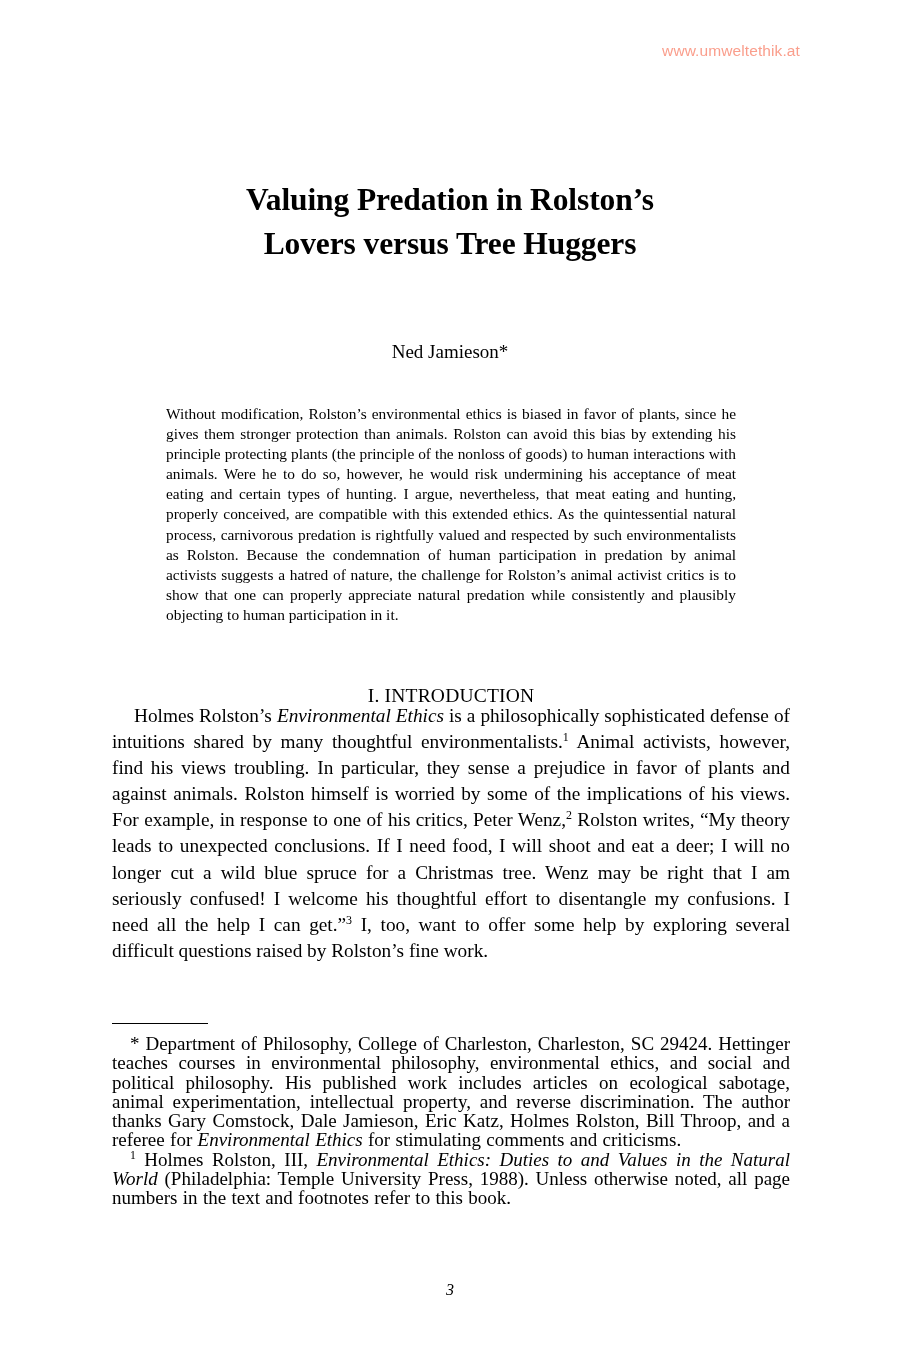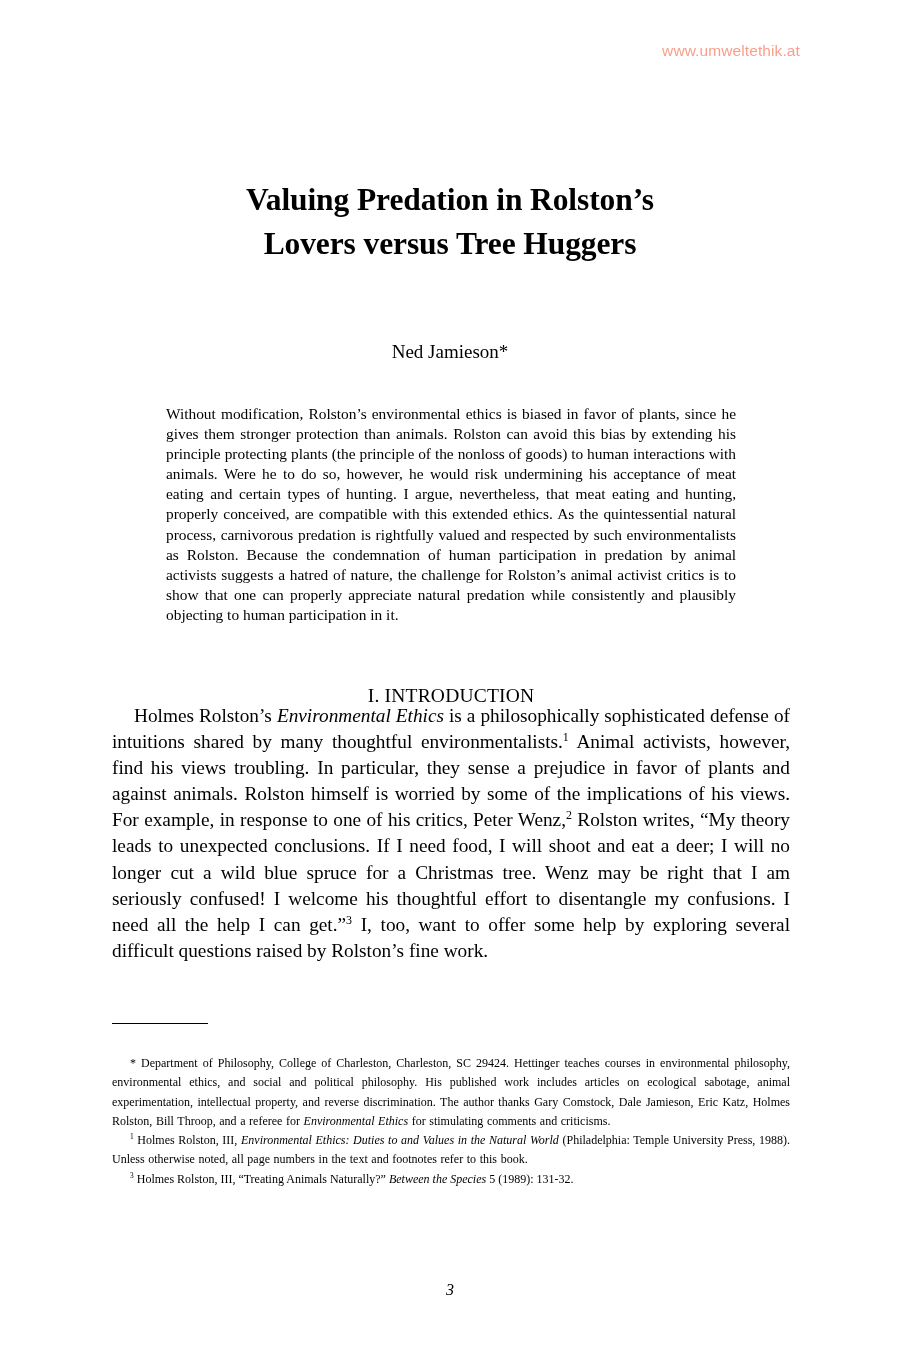--- a/index.html
+++ b/index.html
@@ -109,26 +109,25 @@
     left: 112px;
     width: 96px;
     height: 0;
     border-top: 1.6px solid #000;
   }
   .footnotes {
     position: absolute;
     top: 1034px;
     left: 112px;
     width: 678px;
-    font-size: 12px;
+    font-size: 19px;
     line-height: 19.3px;
     text-align: justify;
     text-justify: inter-word;
     hyphens: none;
-    margin-top: 20px;
   }
   .footnotes p {
     margin: 0;
     text-indent: 18px;
   }
   .fn-wide {
     word-spacing: 0.6px;
   }
 
   
@@ -169,18 +168,17 @@
 
   <div class="body-text">
     <span>Holmes Rolston’s </span><i>Environmental Ethics</i><span> is a philosophically sophisticated defense of intuitions shared by many thoughtful environmentalists.</span><sup>1</sup><span> Animal activists, however, find his views troubling. In particular, they sense a prejudice in favor of plants and against animals. Rolston himself is worried by some of the implications of his views. For example, in response to one of his critics, Peter Wenz,</span><sup>2</sup><span> Rolston writes, “My theory leads to unexpected conclusions. If I need food, I will shoot and eat a deer; I will no longer cut a wild blue spruce for a Christmas tree. Wenz may be right that I am seriously confused! I welcome his thoughtful effort to disentangle my confusions. I need all the help I can get.”</span><sup>3</sup><span> I, too, want to offer some help by exploring several difficult questions raised by Rolston’s fine work.</span>
   </div>
 
   <div class="footnote-rule"></div>
 
   <div class="footnotes">
     <p class="fn-wide"><span>*</span><span> Department of Philosophy, College of Charleston, Charleston, SC 29424. Hettinger teaches courses in environmental philosophy, environmental ethics, and social and political philosophy. His published work includes articles on ecological sabotage, animal experimentation, intellectual property, and reverse discrimination. The author thanks Gary Comstock, Dale Jamieson, Eric Katz, Holmes Rolston, Bill Throop, and a referee for </span><i>Environmental Ethics</i><span> for stimulating comments and criticisms.</span></p>
     <p class="fn-wide"><sup>1</sup><span> Holmes Rolston, III, </span><i>Environmental Ethics: Duties to and Values in the Natural World</i><span> (Philadelphia: Temple University Press, 1988). Unless otherwise noted, all page numbers in the text and footnotes refer to this book.</span></p>
-    <p><sup>3</sup><span> Holmes Rolston, III, “Treating Animals Naturally?” </span><i>Between the Species</i><span> 5 (1989): 131-32.</span></p>
   </div>
 
   <div class="page-number">3</div>
 
 </div>
 
 </body></html>

